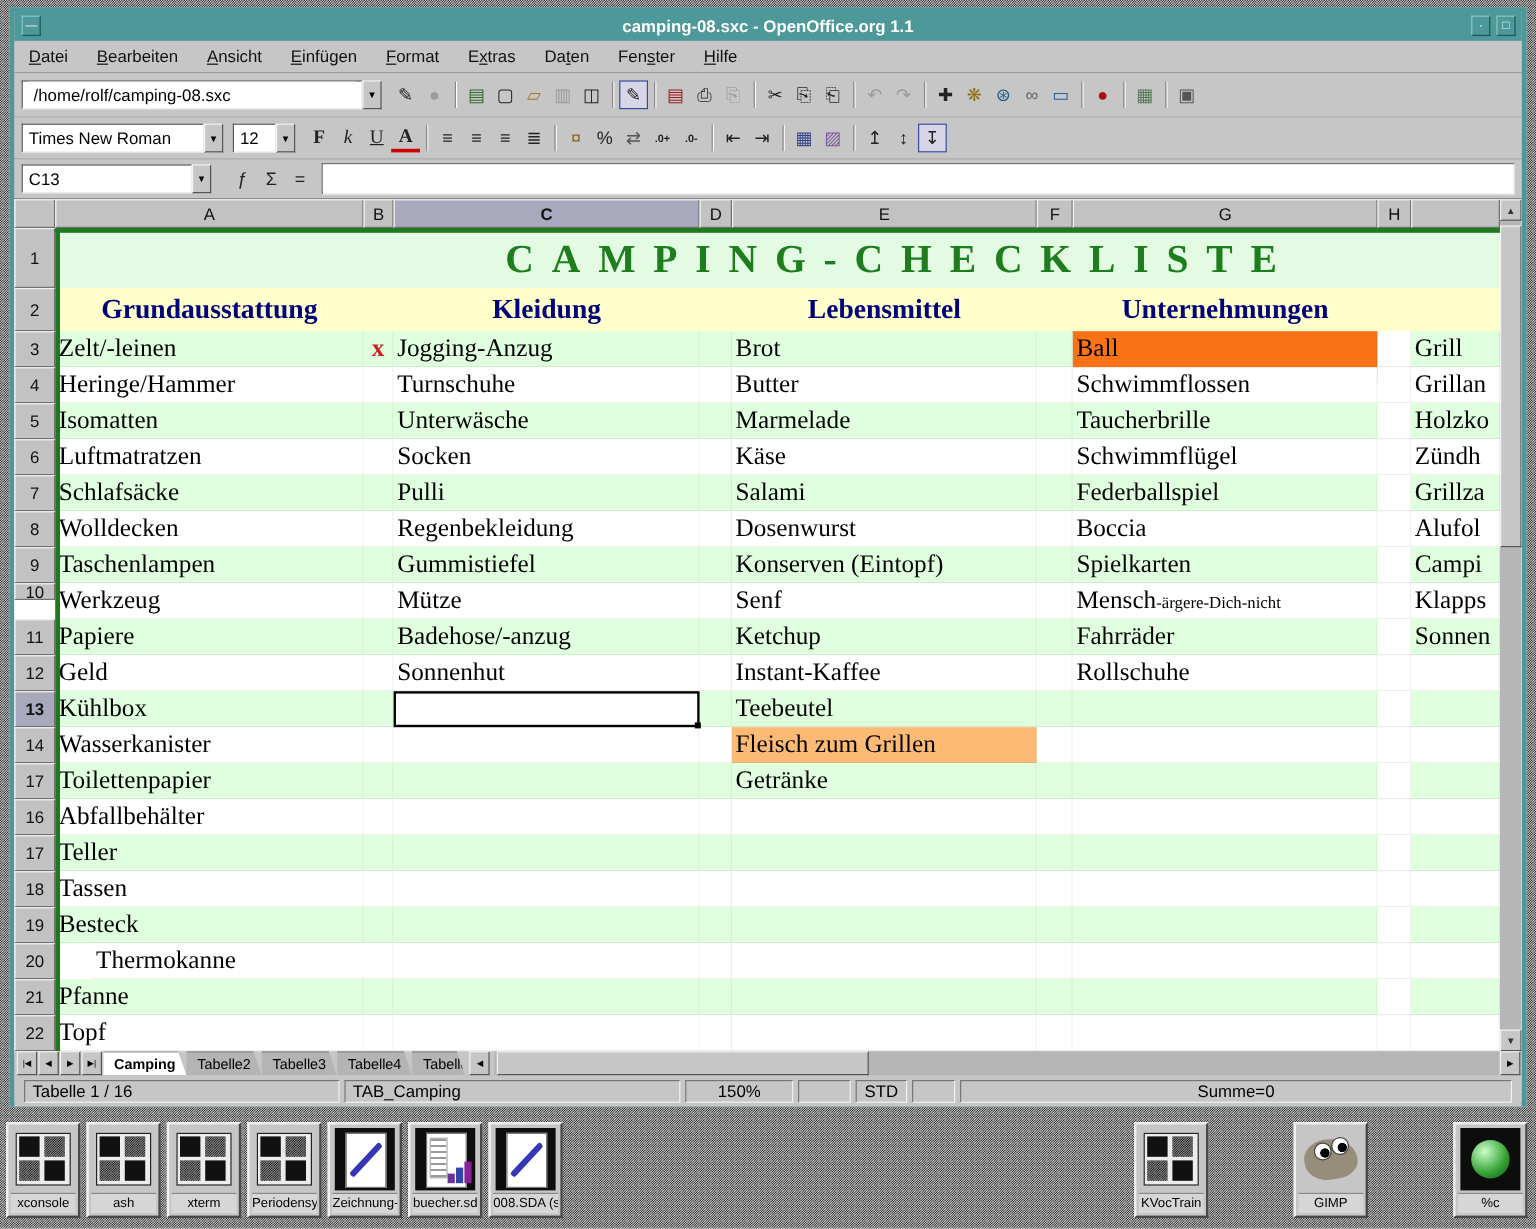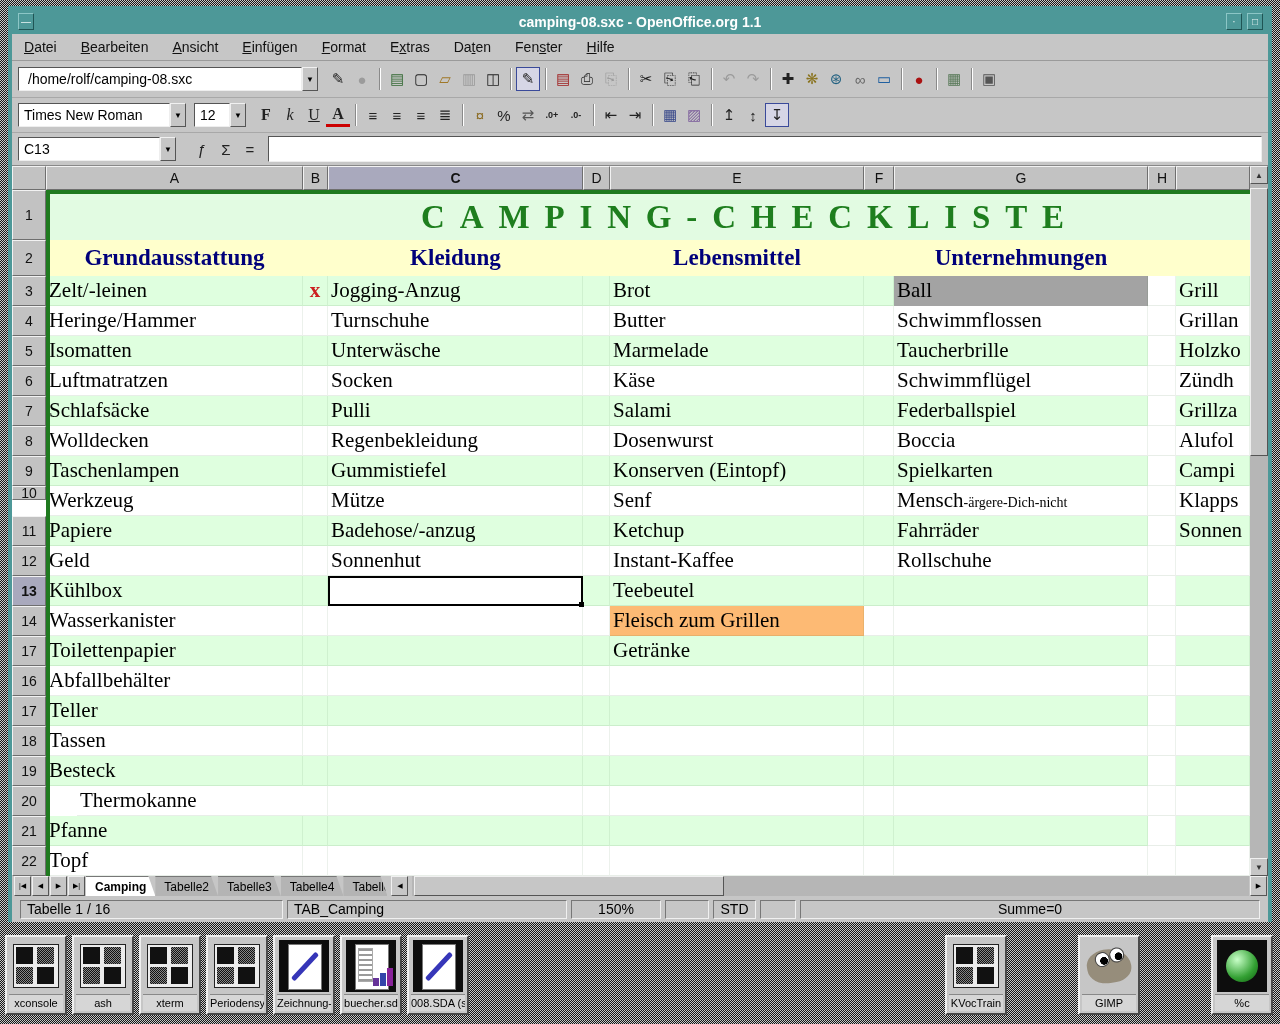--- a/index.html
+++ b/index.html
@@ -243,21 +243,21 @@
           <div class="sechead" style="left: 316px; top: 74px; width: 255px; height: 36px; line-height: 36px; color: rgb(0, 0, 122);">Kleidung</div>
           <div class="sechead" style="left: 598px; top: 74px; width: 254px; height: 36px; line-height: 36px; color: rgb(0, 0, 122);">Lebensmittel</div>
           <div class="sechead" style="left: 882px; top: 74px; width: 254px; height: 36px; line-height: 36px; color: rgb(0, 0, 122);">Unternehmungen</div>
           <div class="rhead" style="left: 0px; top: 110px; width: 34px; height: 30px;">3</div>
           <div class="cell" style="left: 34px; top: 110px; width: 257px; height: 30px; line-height: 28px; background: rgb(223, 255, 223);">Zelt/-leinen</div>
           <div class="cell mark" style="left: 291px; top: 110px; width: 25px; height: 30px; line-height: 28px; background: rgb(223, 255, 223); color: rgb(204, 32, 32);">x</div>
           <div class="cell" style="left: 316px; top: 110px; width: 255px; height: 30px; line-height: 28px; background: rgb(223, 255, 223);">Jogging-Anzug</div>
           <div class="cell" style="left: 571px; top: 110px; width: 27px; height: 30px; line-height: 28px; background: rgb(223, 255, 223);"></div>
           <div class="cell" style="left: 598px; top: 110px; width: 254px; height: 30px; line-height: 28px; background: rgb(223, 255, 223);">Brot</div>
           <div class="cell" style="left: 852px; top: 110px; width: 30px; height: 30px; line-height: 28px; background: rgb(223, 255, 223);"></div>
-          <div class="cell" style="left: 882px; top: 110px; width: 254px; height: 43px; line-height: 28px; background: #a3a3a3;">Ball</div>
+          <div class="cell" style="left: 882px; top: 110px; width: 254px; height: 43px; line-height: 28px; background: #f97316;">Ball</div>
           <div class="cell" style="left: 1136px; top: 110px; width: 28px; height: 30px; line-height: 28px; background: rgb(255, 255, 255);"></div>
           <div class="cell" style="left: 1164px; top: 110px; width: 74px; height: 30px; line-height: 28px; background: rgb(223, 255, 223);">Grill</div>
           <div class="rhead" style="left: 0px; top: 140px; width: 34px; height: 30px;">4</div>
           <div class="cell" style="left: 34px; top: 140px; width: 257px; height: 30px; line-height: 28px; background: rgb(255, 255, 255);">Heringe/Hammer</div>
           <div class="cell mark" style="left: 291px; top: 140px; width: 25px; height: 30px; line-height: 28px; background: rgb(255, 255, 255);"></div>
           <div class="cell" style="left: 316px; top: 140px; width: 255px; height: 30px; line-height: 28px; background: rgb(255, 255, 255);">Turnschuhe</div>
           <div class="cell" style="left: 571px; top: 140px; width: 27px; height: 30px; line-height: 28px; background: rgb(255, 255, 255);"></div>
           <div class="cell" style="left: 598px; top: 140px; width: 254px; height: 30px; line-height: 28px; background: rgb(255, 255, 255);">Butter</div>
           <div class="cell" style="left: 852px; top: 140px; width: 30px; height: 30px; line-height: 28px; background: rgb(255, 255, 255);"></div>
           <div class="cell" style="left: 882px; top: 140px; width: 254px; height: 30px; line-height: 28px; background: rgb(255, 255, 255);">Schwimmflossen</div>

